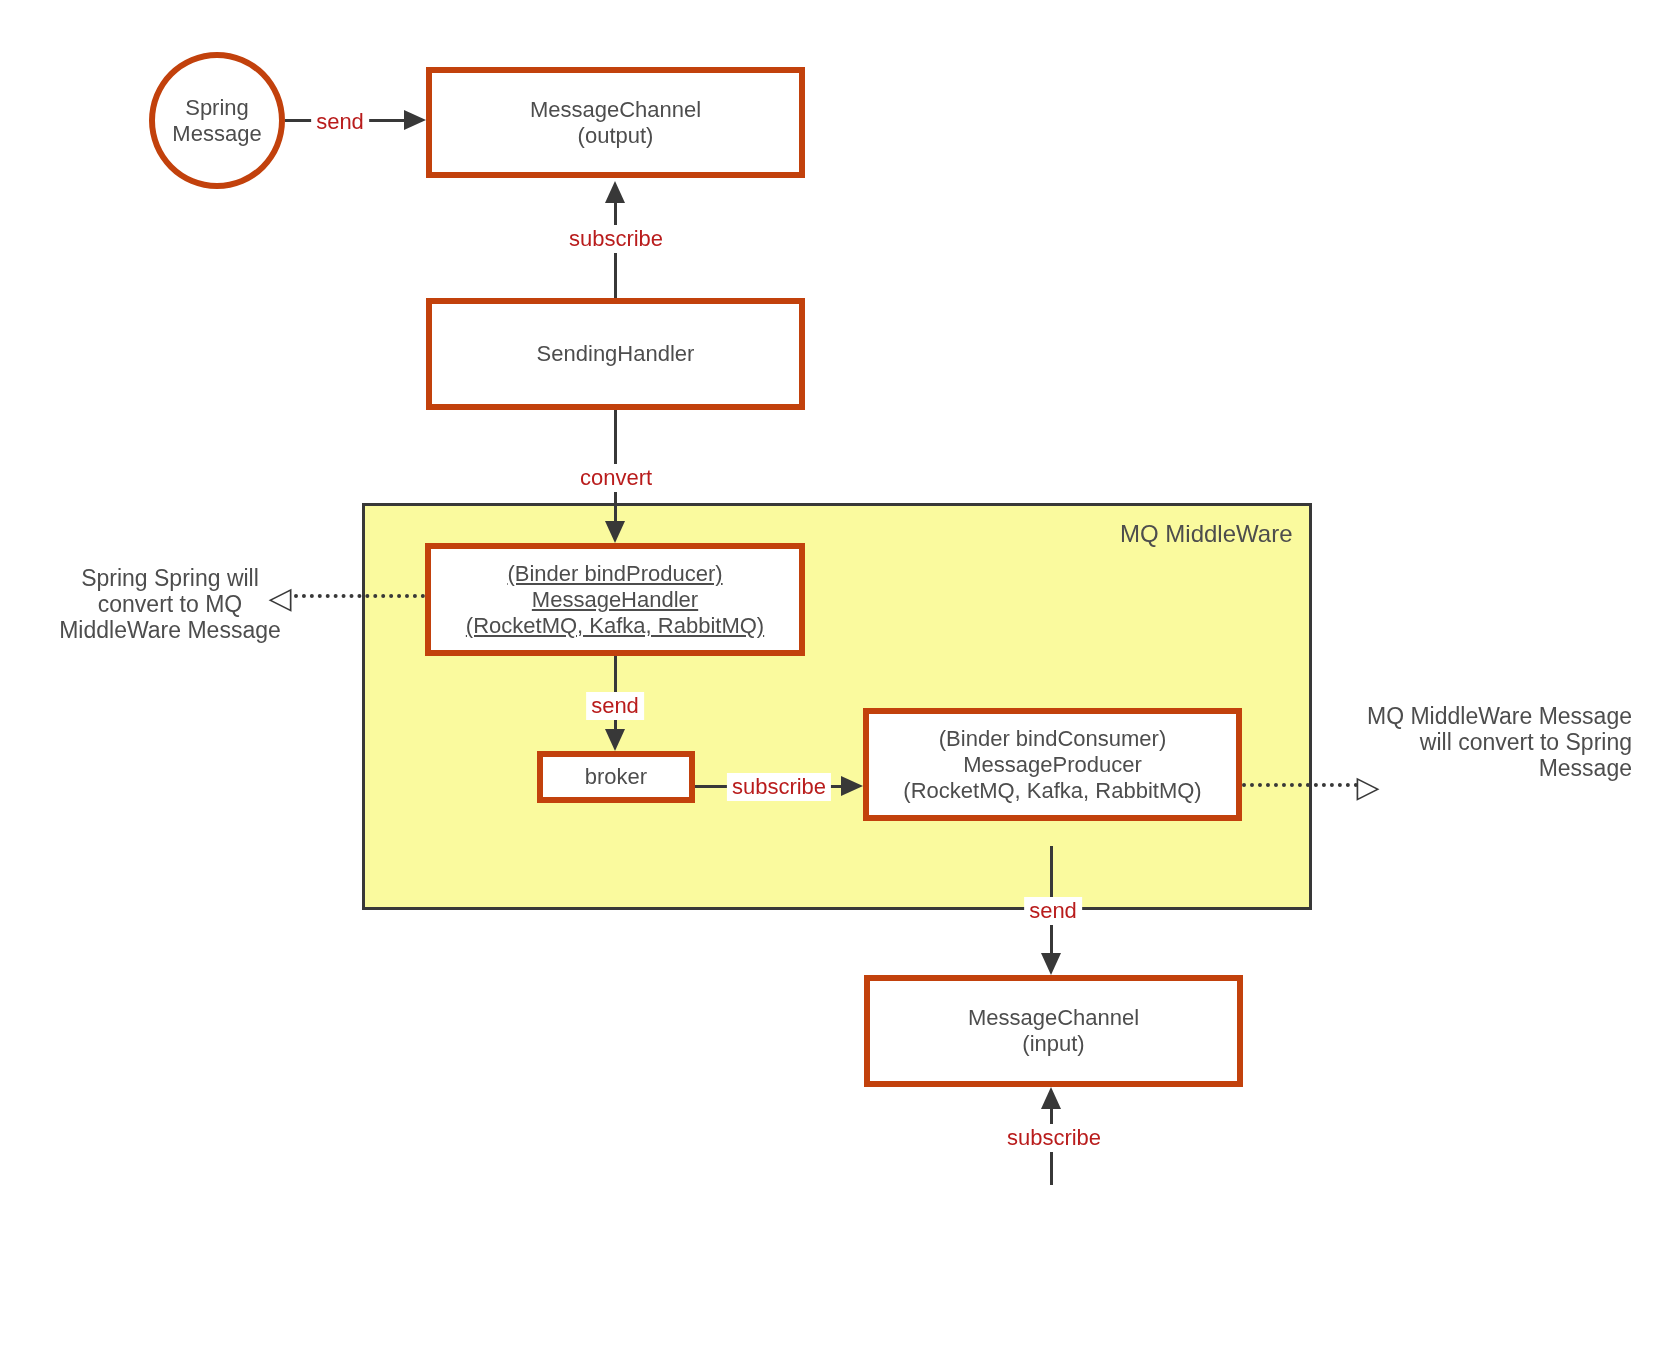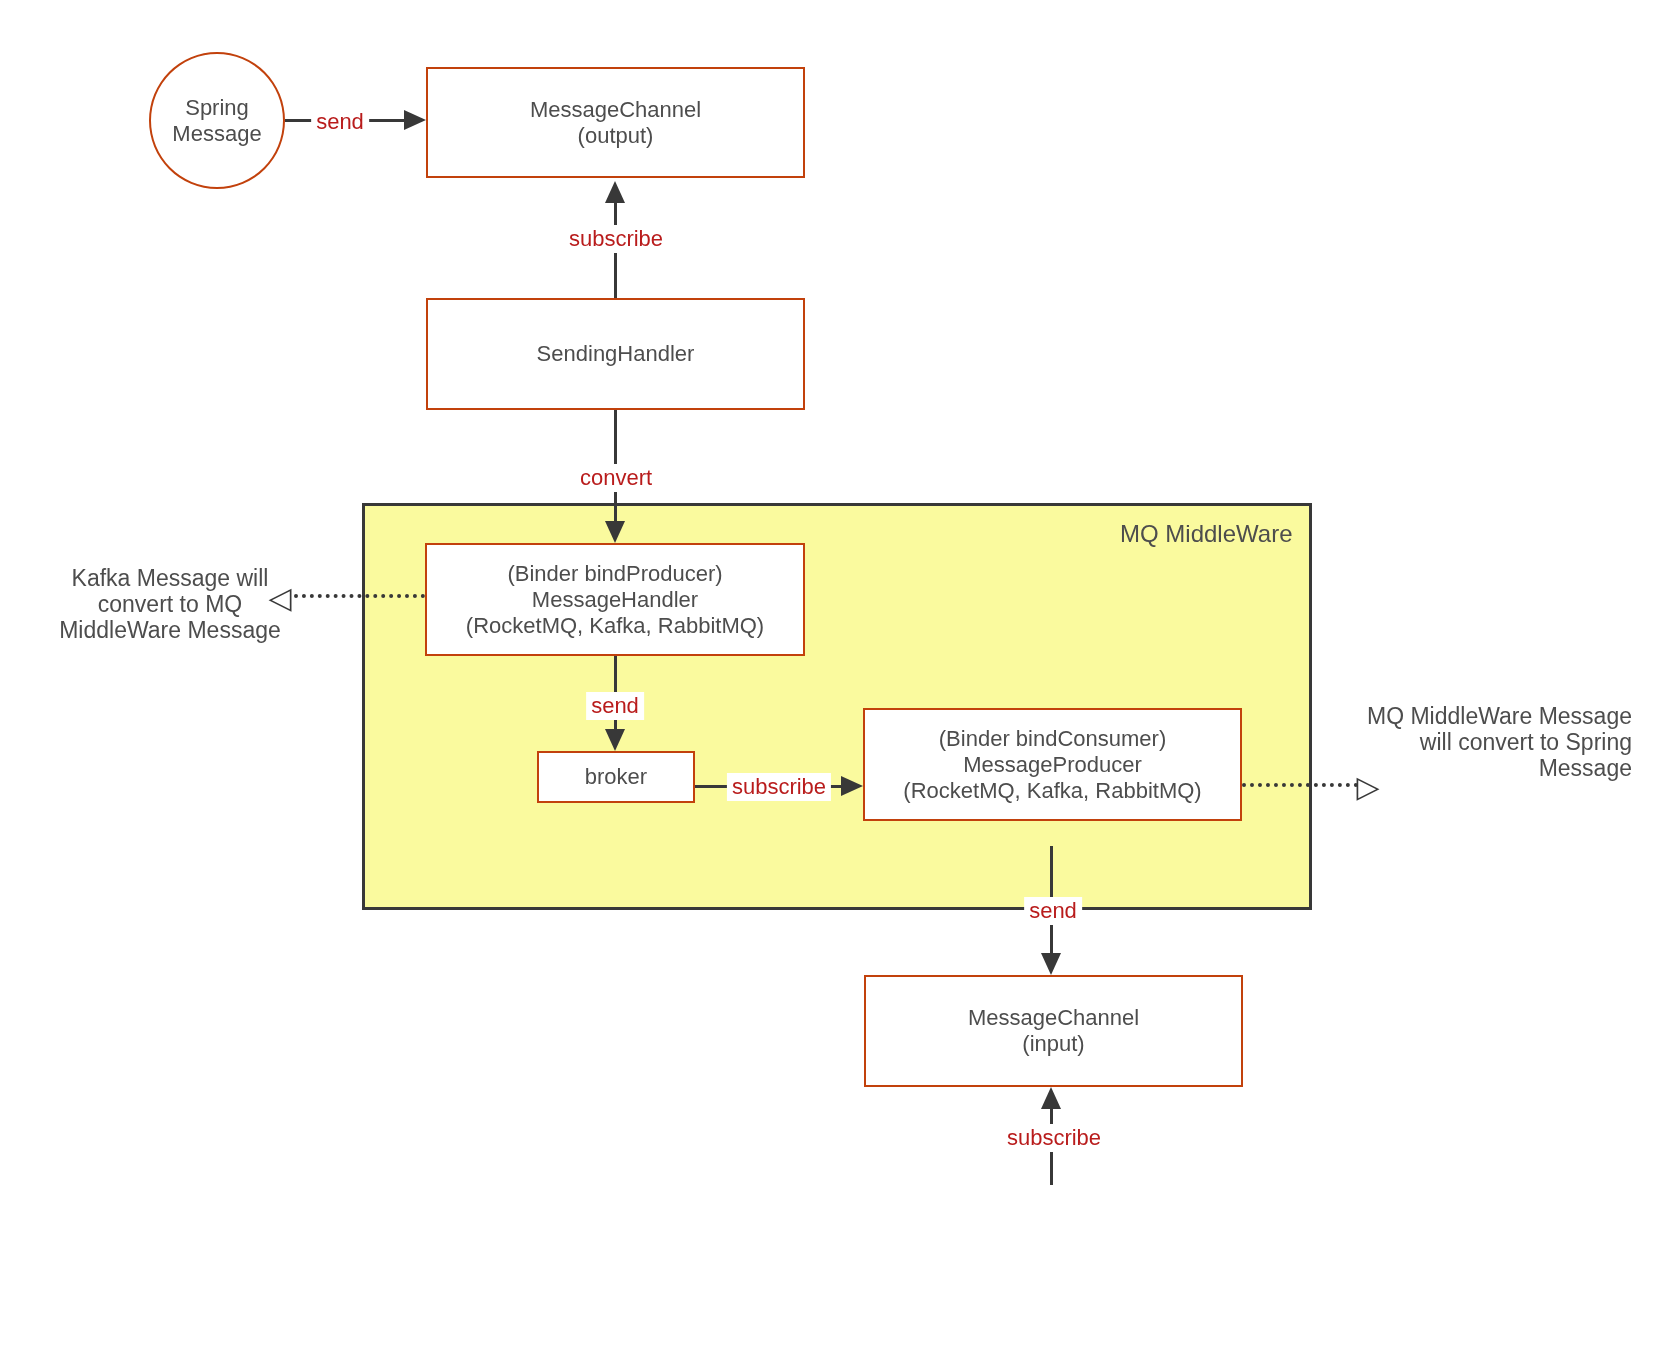--- a/index.html
+++ b/index.html
@@ -3,21 +3,21 @@
 <meta charset="utf-8">
 <style>
   html,body { margin:0; padding:0; background:#ffffff; }
   .canvas {
     position:relative; width:1672px; height:1366px; background:#ffffff;
     font-family:"Liberation Sans","DejaVu Sans",sans-serif; color:#4d4d4d;
     overflow:hidden;
   }
   .node {
     position:absolute; box-sizing:border-box; background:#ffffff;
-    border:2px solid #c2410c; display:flex; align-items:center; justify-content:center;
+    border:6px solid #c2410c; display:flex; align-items:center; justify-content:center;
     text-align:center; font-size:22px; line-height:26px; white-space:pre-line; z-index:3;
   }
   .ellipse { border-radius:50%; }
   .container-box {
     position:absolute; box-sizing:border-box; background:#fafa9e;
     border:3px solid #383838; z-index:1;
   }
   .container-title {
     position:absolute; top:17px; right:22px; font-size:24px; color:#4d4d4d;
     z-index:2; white-space:nowrap;
@@ -40,21 +40,21 @@
   }
   .annotation {
     position:absolute; text-align:center; font-size:23px; line-height:26px;
     white-space:pre-line; color:#4d4d4d; z-index:2;
   }
 
   
   #n-spring   { left:149px;  top:52px;   width:136px; height:137px; }
   #n-mcout    { left:426px;  top:67px;   width:379px; height:111px; }
   #n-sending  { left:426px;  top:298px;  width:379px; height:112px; }
-  #n-producer { left:425px;  top:543px;  width:380px; height:113px; }
+  #n-producer { left:425px;  top:543px;  width:380px; height:113px;text-decoration:underline; }
   #n-broker   { left:537px;  top:751px;  width:158px; height:52px;  }
   #n-consumer { left:863px;  top:708px;  width:379px; height:113px; }
   #n-mcin     { left:864px;  top:975px;  width:379px; height:112px; }
   #n-stream   { left:864px;  top:1185px; width:379px; height:113px; }
   #c-mq       { left:362px;  top:503px;  width:950px; height:407px; }
 
   
   #l-send1      { left:285px;  top:119px;  width:119px; }
   #a-send1      { left:404px;  top:110px;  }
   #l-subscribe1 { left:614px;  top:203px;  height:95px; }
@@ -159,20 +159,20 @@
   <span class="open-arrow" id="a-dotright">▷</span>
 
   <div class="edge-label" id="t-send1">send</div>
   <div class="edge-label" id="t-subscribe1">subscribe</div>
   <div class="edge-label" id="t-delegate">convert</div>
   <div class="edge-label" id="t-send2">send</div>
   <div class="edge-label" id="t-subscribe2">subscribe</div>
   <div class="edge-label" id="t-send3">send</div>
   <div class="edge-label" id="t-subscribe3">subscribe</div>
 
-  <div class="annotation" id="an-left">Kafka Message will
+  <div class="annotation" id="an-left">Spring Spring will
 convert to MQ
 MiddleWare Message</div>
   <div class="annotation" id="an-right">MQ MiddleWare Message
 will convert to Spring
 Message</div>
 
 </div>
 
 </body></html>

